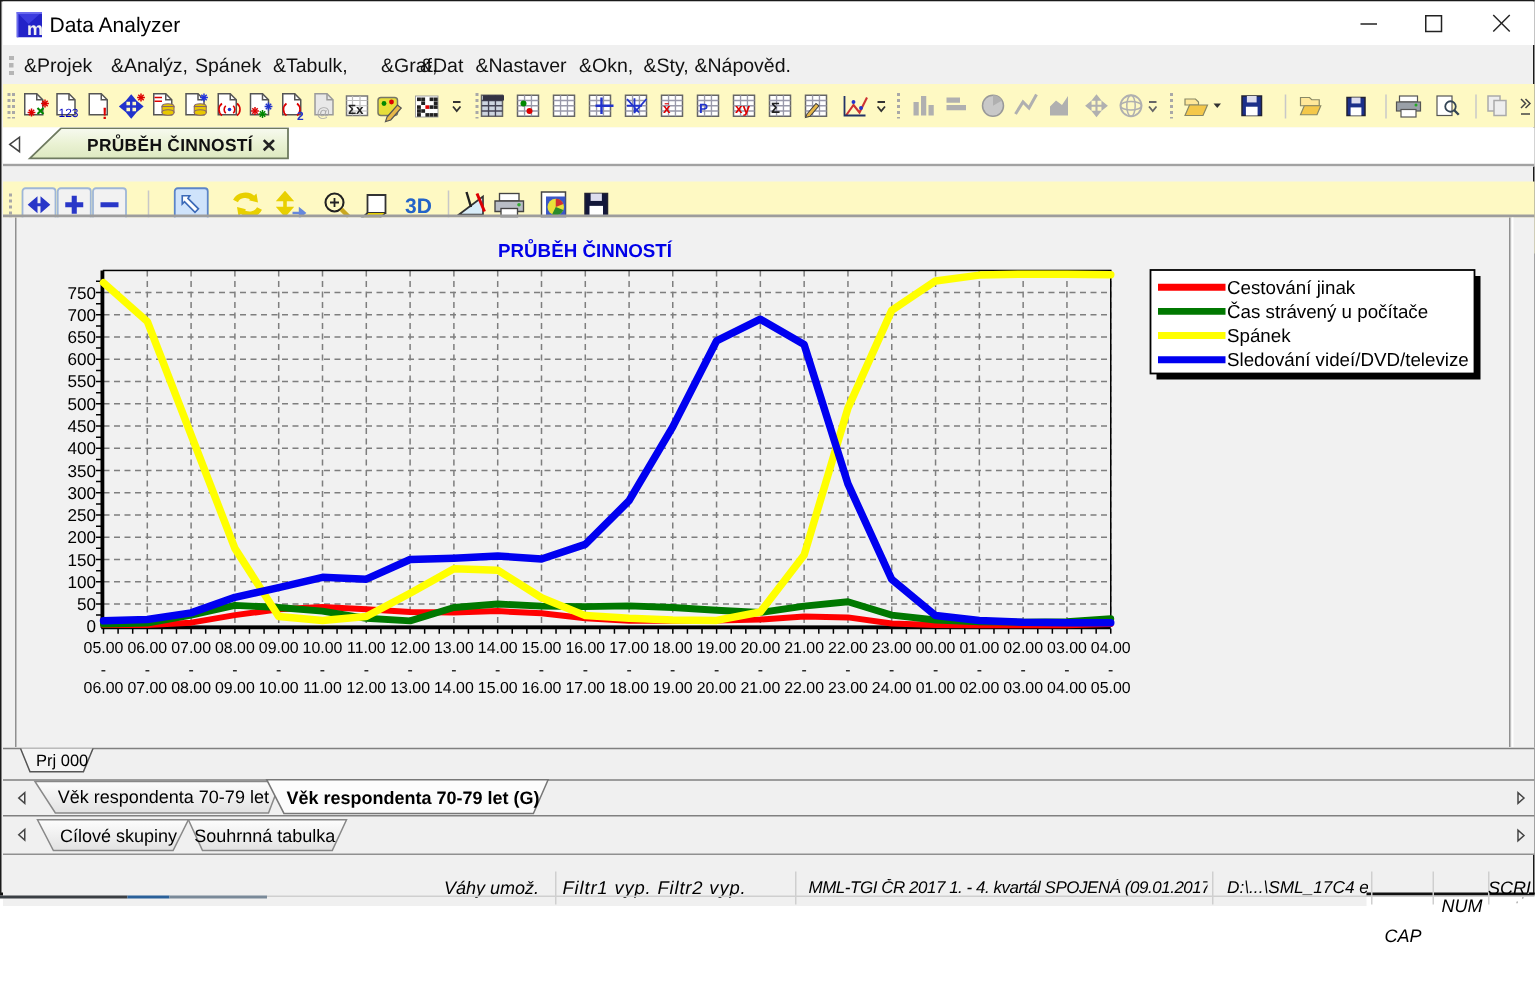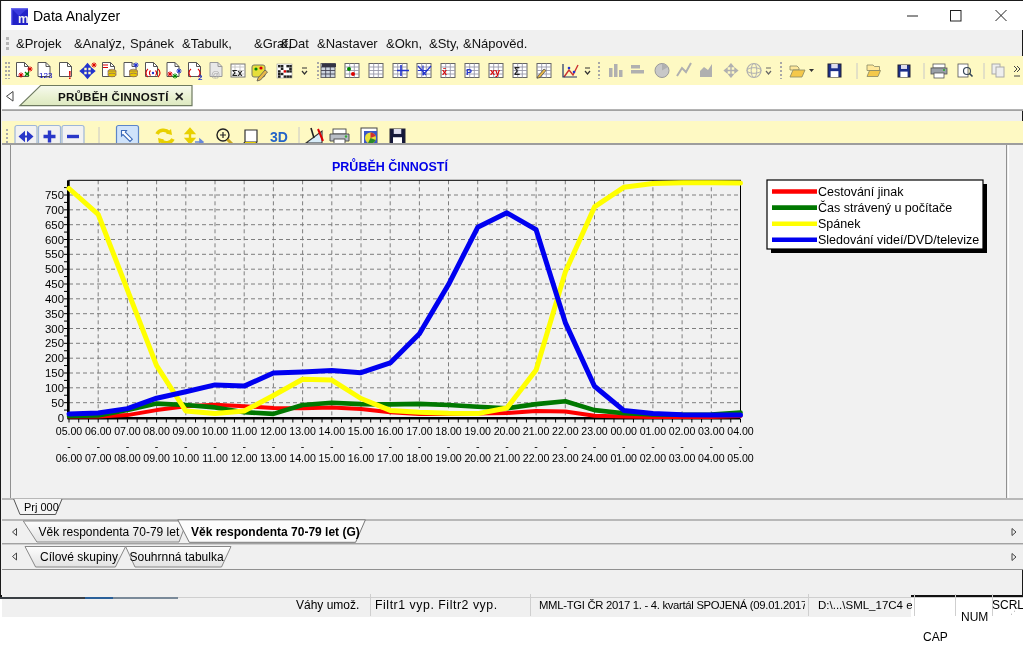--- a/index.html
+++ b/index.html
@@ -455,21 +455,21 @@
         <line x1="1" y1="542.8" x2="1022" y2="542.8" stroke="#808080"></line>
         <path d="M11.5,555.5 l4,-3.5 v7 z" fill="#f0f0f0" stroke="#444" stroke-width="1"></path>
         <path d="M24,545.5 L124.6,545.5 L114.4,566 L34.6,566 Z" fill="url(#tbi)" stroke="#888" stroke-width="1"></path>
         <text x="39" y="560" font-size="12" fill="#000">Cílové skupiny</text>
         <path d="M124.6,545.5 L230,545.5 L220.5,566 L134,566 Z" fill="url(#tbi)" stroke="#888" stroke-width="1"></path>
         <text x="128.5" y="560" font-size="12" fill="#000">Souhrnná tabulka</text>
         <path d="M1015,556 l-4,-3.5 v7 z" fill="none" stroke="#444" stroke-width="1"></path>
         <line x1="1" y1="568.5" x2="1022" y2="568.5" stroke="#909090"></line>
       </g>
     </svg>
-<div class="statusline" style="left:1px;top:591px;width:909px;height:25px;font-size:12px;color:#000;">
+<div class="statusline" style="left:1px;top:578px;width:909px;height:25px;font-size:12px;color:#000;font-style:italic;">
       <div class="abs" style="left:368px;top:2px;width:1px;height:22px;background:#cfcfcf"></div>
       <div class="abs" style="left:528px;top:2px;width:1px;height:22px;background:#cfcfcf"></div>
       <div class="abs" style="left:806px;top:2px;width:1px;height:22px;background:#cfcfcf"></div>
       <div class="abs" style="left:912px;top:2px;width:1px;height:22px;background:#cfcfcf"></div>
       <div class="abs" style="left:953px;top:2px;width:1px;height:22px;background:#cfcfcf"></div>
       <div class="abs" style="left:990px;top:2px;width:1px;height:22px;background:#cfcfcf"></div>
       <div class="abs" style="left:294px;top:6px;white-space:nowrap;">Váhy umož.</div>
       <div class="abs" style="left:373px;top:6px;white-space:nowrap;font-size:12.3px;letter-spacing:0.55px;">Filtr1 vyp. Filtr2 vyp.</div>
       <div class="abs" style="left:537px;top:7px;width:266px;white-space:nowrap;overflow:hidden;font-size:11.3px;letter-spacing:-0.3px;">MML-TGI ČR 2017 1. - 4. kvartál SPOJENÁ (09.01.2017 - 17.12.2017)</div>
       <div class="abs" style="left:816px;top:7px;width:94px;white-space:nowrap;overflow:hidden;font-size:11.5px;">D:\...\SML_17C4 er</div>

